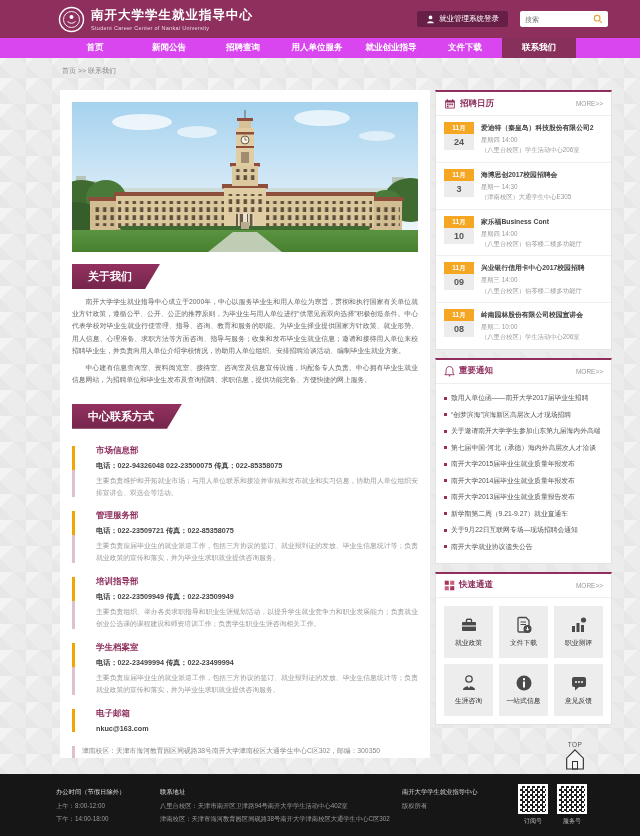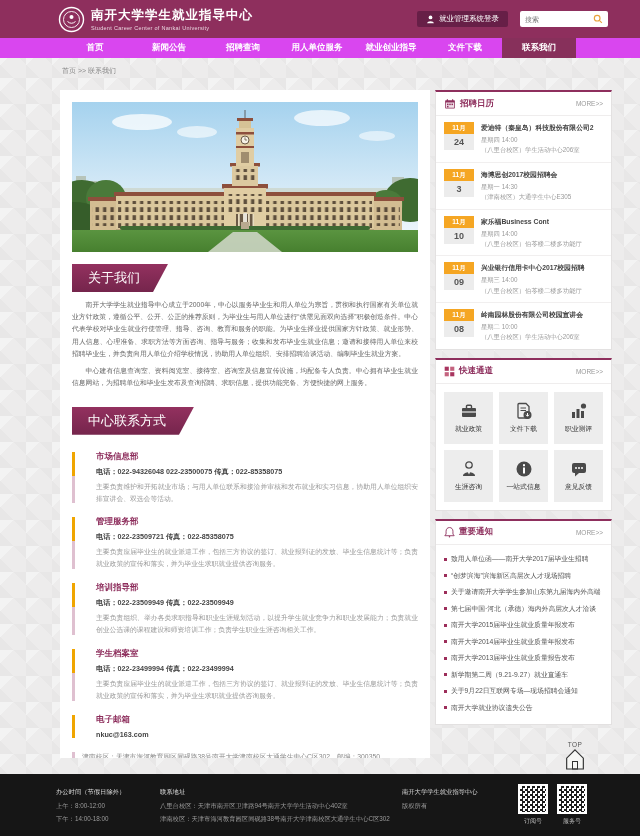--- a/index.html
+++ b/index.html
@@ -33,21 +33,21 @@
   .nav-item{ width:74px; color:#fff; font-size:8.5px; font-weight:bold; display:flex;
     align-items:center; justify-content:center; cursor:pointer;}
   .nav-item.active{ background:#87305b;}
   
   .breadcrumb{ position:absolute; top:66px; left:62px; font-size:7px; color:#8a8a8a; z-index:1;}
   
   .card{ position:absolute; top:90px; left:60px; width:370px; height:668px; background:#fff;
     padding:12px; overflow:hidden; z-index:1;}
   .photo{ width:346px; height:150px; display:block;}
   .ribbon{ display:inline-block; background:linear-gradient(180deg,#93315f,#75254c); color:#fff;
-    font-size:13px; font-weight:normal; padding:5px 28px 5px 16px; margin:12px 0 7px;
+    font-size:11px; font-weight:bold; padding:5px 28px 5px 16px; margin:12px 0 7px;
     clip-path:polygon(0 0,100% 0,calc(100% - 15px) 100%,0 100%);}
   .para{ font-size:6.8px; color:#666; line-height:1.8; text-align:justify; text-indent:2em; margin-bottom:5px;}
   .dept{ position:relative; padding-left:24px; margin:9px 0 12px;}
   .dept::before{ content:""; position:absolute; left:0; top:1px; bottom:1px; width:3px;
     background:linear-gradient(180deg,#f0a500 0,#f0a500 24px,#dfc0d0 24px);}
   .dept-name{ color:#8e2f5d; font-size:8.5px; font-weight:bold; margin-bottom:4px;}
   .dept-phone{ color:#444; font-size:7.2px; font-weight:bold; margin-bottom:4px;}
   .dept-desc{ color:#999; font-size:6.8px; line-height:1.75; text-align:justify;}
   .addr-block{ position:relative; padding-left:10px; margin-top:10px;}
   .addr-block::before{ content:""; position:absolute; left:0; top:1px; bottom:1px; width:3px; background:#dfc0d0;}
@@ -317,20 +317,73 @@
       <div class="event-info">
         <div class="event-title">岭南园林股份有限公司校园宣讲会</div>
         <div class="event-meta">星期二 10:00</div>
         <div class="event-meta">（八里台校区）学生活动中心206室</div>
       </div>
     </div>
   </section>
 
   <section class="panel">
     <div class="panel-head">
+      <svg width="11" height="12" viewBox="0 0 16 16">
+        <path d="M8 1.5 c3.2 0 5 2.4 5 5.4 V11 l1.8 2.4 H1.2 L3 11 V6.9 C3 3.9 4.8 1.5 8 1.5 z" fill="none" stroke="#8e2f5d" stroke-width="1.3"></path>
+        <circle cx="8" cy="14.8" r="1.1" fill="#8e2f5d"></circle>
+      </svg>
+      <span class="panel-title">重要通知</span>
+      <span class="panel-more">MORE&gt;&gt;</span>
+    </div>
+    <ul class="notice-list">
+      <li class="notice">
+          <span class="bullet"></span>
+          <span class="notice-text">致用人单位函——南开大学2017届毕业生招聘</span>
+        </li>
+      <li class="notice">
+          <span class="bullet"></span>
+          <span class="notice-text">“创梦滨海”滨海新区高层次人才现场招聘</span>
+        </li>
+      <li class="notice">
+          <span class="bullet"></span>
+          <span class="notice-text">关于邀请南开大学学生参加山东第九届海内外高端</span>
+        </li>
+      <li class="notice">
+          <span class="bullet"></span>
+          <span class="notice-text">第七届中国·河北（承德）海内外高层次人才洽谈</span>
+        </li>
+      <li class="notice">
+          <span class="bullet"></span>
+          <span class="notice-text">南开大学2015届毕业生就业质量年报发布</span>
+        </li>
+      <li class="notice">
+          <span class="bullet"></span>
+          <span class="notice-text">南开大学2014届毕业生就业质量年报发布</span>
+        </li>
+      <li class="notice">
+          <span class="bullet"></span>
+          <span class="notice-text">南开大学2013届毕业生就业质量报告发布</span>
+        </li>
+      <li class="notice">
+          <span class="bullet"></span>
+          <span class="notice-text">新学期第二周（9.21-9.27）就业直通车</span>
+        </li>
+      <li class="notice">
+          <span class="bullet"></span>
+          <span class="notice-text">关于9月22日互联网专场—现场招聘会通知</span>
+        </li>
+      <li class="notice">
+          <span class="bullet"></span>
+          <span class="notice-text">南开大学就业协议遗失公告</span>
+        </li>
+    </ul>
+  </section>
+
+  <section class="panel">
+    <div class="panel-head">
       <svg width="11" height="11" viewBox="0 0 16 16">
         <rect x="1" y="1" width="6" height="6" fill="#a8355f"></rect>
           <rect x="9" y="1" width="6" height="6" fill="#c4637f"></rect>
         <rect x="1" y="9" width="6" height="6" fill="#c4637f"></rect>
           <rect x="9" y="9" width="6" height="6" fill="#a8355f"></rect>
       </svg>
       <span class="panel-title">快速通道</span>
       <span class="panel-more">MORE&gt;&gt;</span>
     </div>
     <div class="tiles">
@@ -382,73 +435,20 @@
           <rect x="2" y="3" width="14" height="10" rx="2" fill="#4a4a4a"></rect>
           <polygon points="5,13 5,16.5 9,13" fill="#4a4a4a"></polygon>
           <circle cx="6" cy="8" r="1" fill="#fff"></circle>
             <circle cx="9" cy="8" r="1" fill="#fff"></circle>
             <circle cx="12" cy="8" r="1" fill="#fff"></circle>
         </svg>
         <span class="tile-label">意见反馈</span>
       </div>
     </div>
   </section>
-
-  <section class="panel">
-    <div class="panel-head">
-      <svg width="11" height="12" viewBox="0 0 16 16">
-        <path d="M8 1.5 c3.2 0 5 2.4 5 5.4 V11 l1.8 2.4 H1.2 L3 11 V6.9 C3 3.9 4.8 1.5 8 1.5 z" fill="none" stroke="#8e2f5d" stroke-width="1.3"></path>
-        <circle cx="8" cy="14.8" r="1.1" fill="#8e2f5d"></circle>
-      </svg>
-      <span class="panel-title">重要通知</span>
-      <span class="panel-more">MORE&gt;&gt;</span>
-    </div>
-    <ul class="notice-list">
-      <li class="notice">
-          <span class="bullet"></span>
-          <span class="notice-text">致用人单位函——南开大学2017届毕业生招聘</span>
-        </li>
-      <li class="notice">
-          <span class="bullet"></span>
-          <span class="notice-text">“创梦滨海”滨海新区高层次人才现场招聘</span>
-        </li>
-      <li class="notice">
-          <span class="bullet"></span>
-          <span class="notice-text">关于邀请南开大学学生参加山东第九届海内外高端</span>
-        </li>
-      <li class="notice">
-          <span class="bullet"></span>
-          <span class="notice-text">第七届中国·河北（承德）海内外高层次人才洽谈</span>
-        </li>
-      <li class="notice">
-          <span class="bullet"></span>
-          <span class="notice-text">南开大学2015届毕业生就业质量年报发布</span>
-        </li>
-      <li class="notice">
-          <span class="bullet"></span>
-          <span class="notice-text">南开大学2014届毕业生就业质量年报发布</span>
-        </li>
-      <li class="notice">
-          <span class="bullet"></span>
-          <span class="notice-text">南开大学2013届毕业生就业质量报告发布</span>
-        </li>
-      <li class="notice">
-          <span class="bullet"></span>
-          <span class="notice-text">新学期第二周（9.21-9.27）就业直通车</span>
-        </li>
-      <li class="notice">
-          <span class="bullet"></span>
-          <span class="notice-text">关于9月22日互联网专场—现场招聘会通知</span>
-        </li>
-      <li class="notice">
-          <span class="bullet"></span>
-          <span class="notice-text">南开大学就业协议遗失公告</span>
-        </li>
-    </ul>
-  </section>
 </aside>
 
 <div class="top-widget">
   <div class="top-label">TOP</div>
   <svg width="20" height="22" viewBox="0 0 24 26">
     <path d="M12 2 L22 12 V25 H2 V12 Z" fill="#f7f7f5" stroke="#333" stroke-width="1.4"></path>
     <rect x="9" y="16" width="6" height="9" fill="none" stroke="#333" stroke-width="1.2"></rect>
   </svg>
 </div>
 

